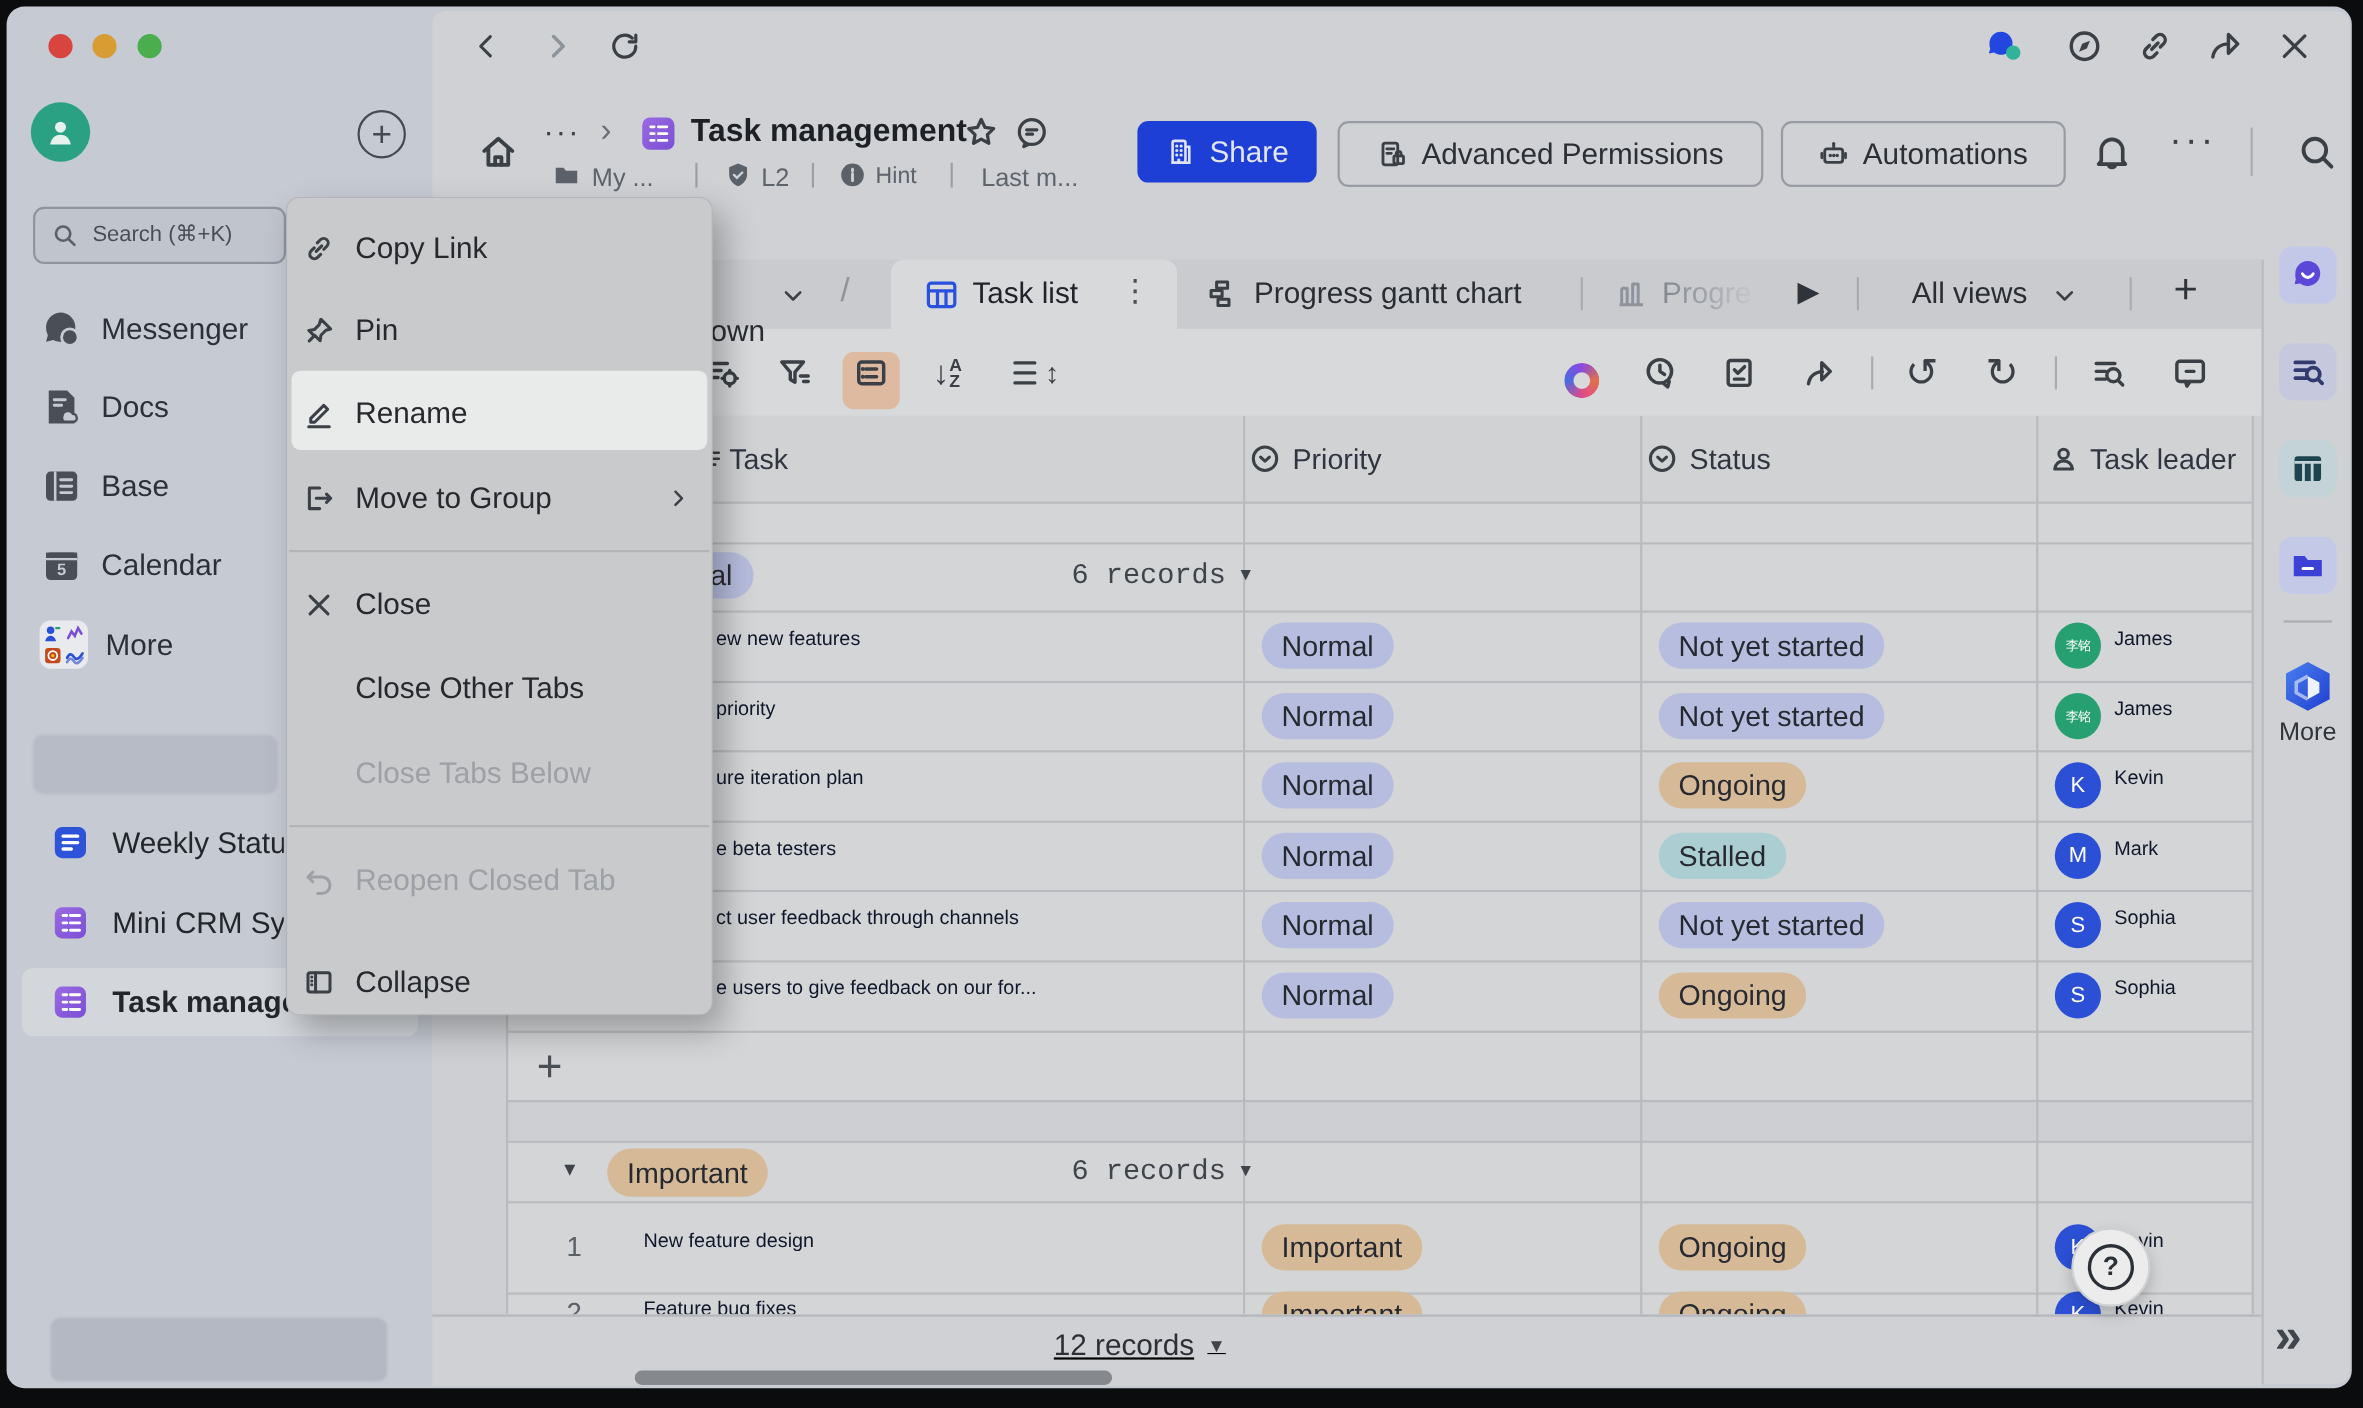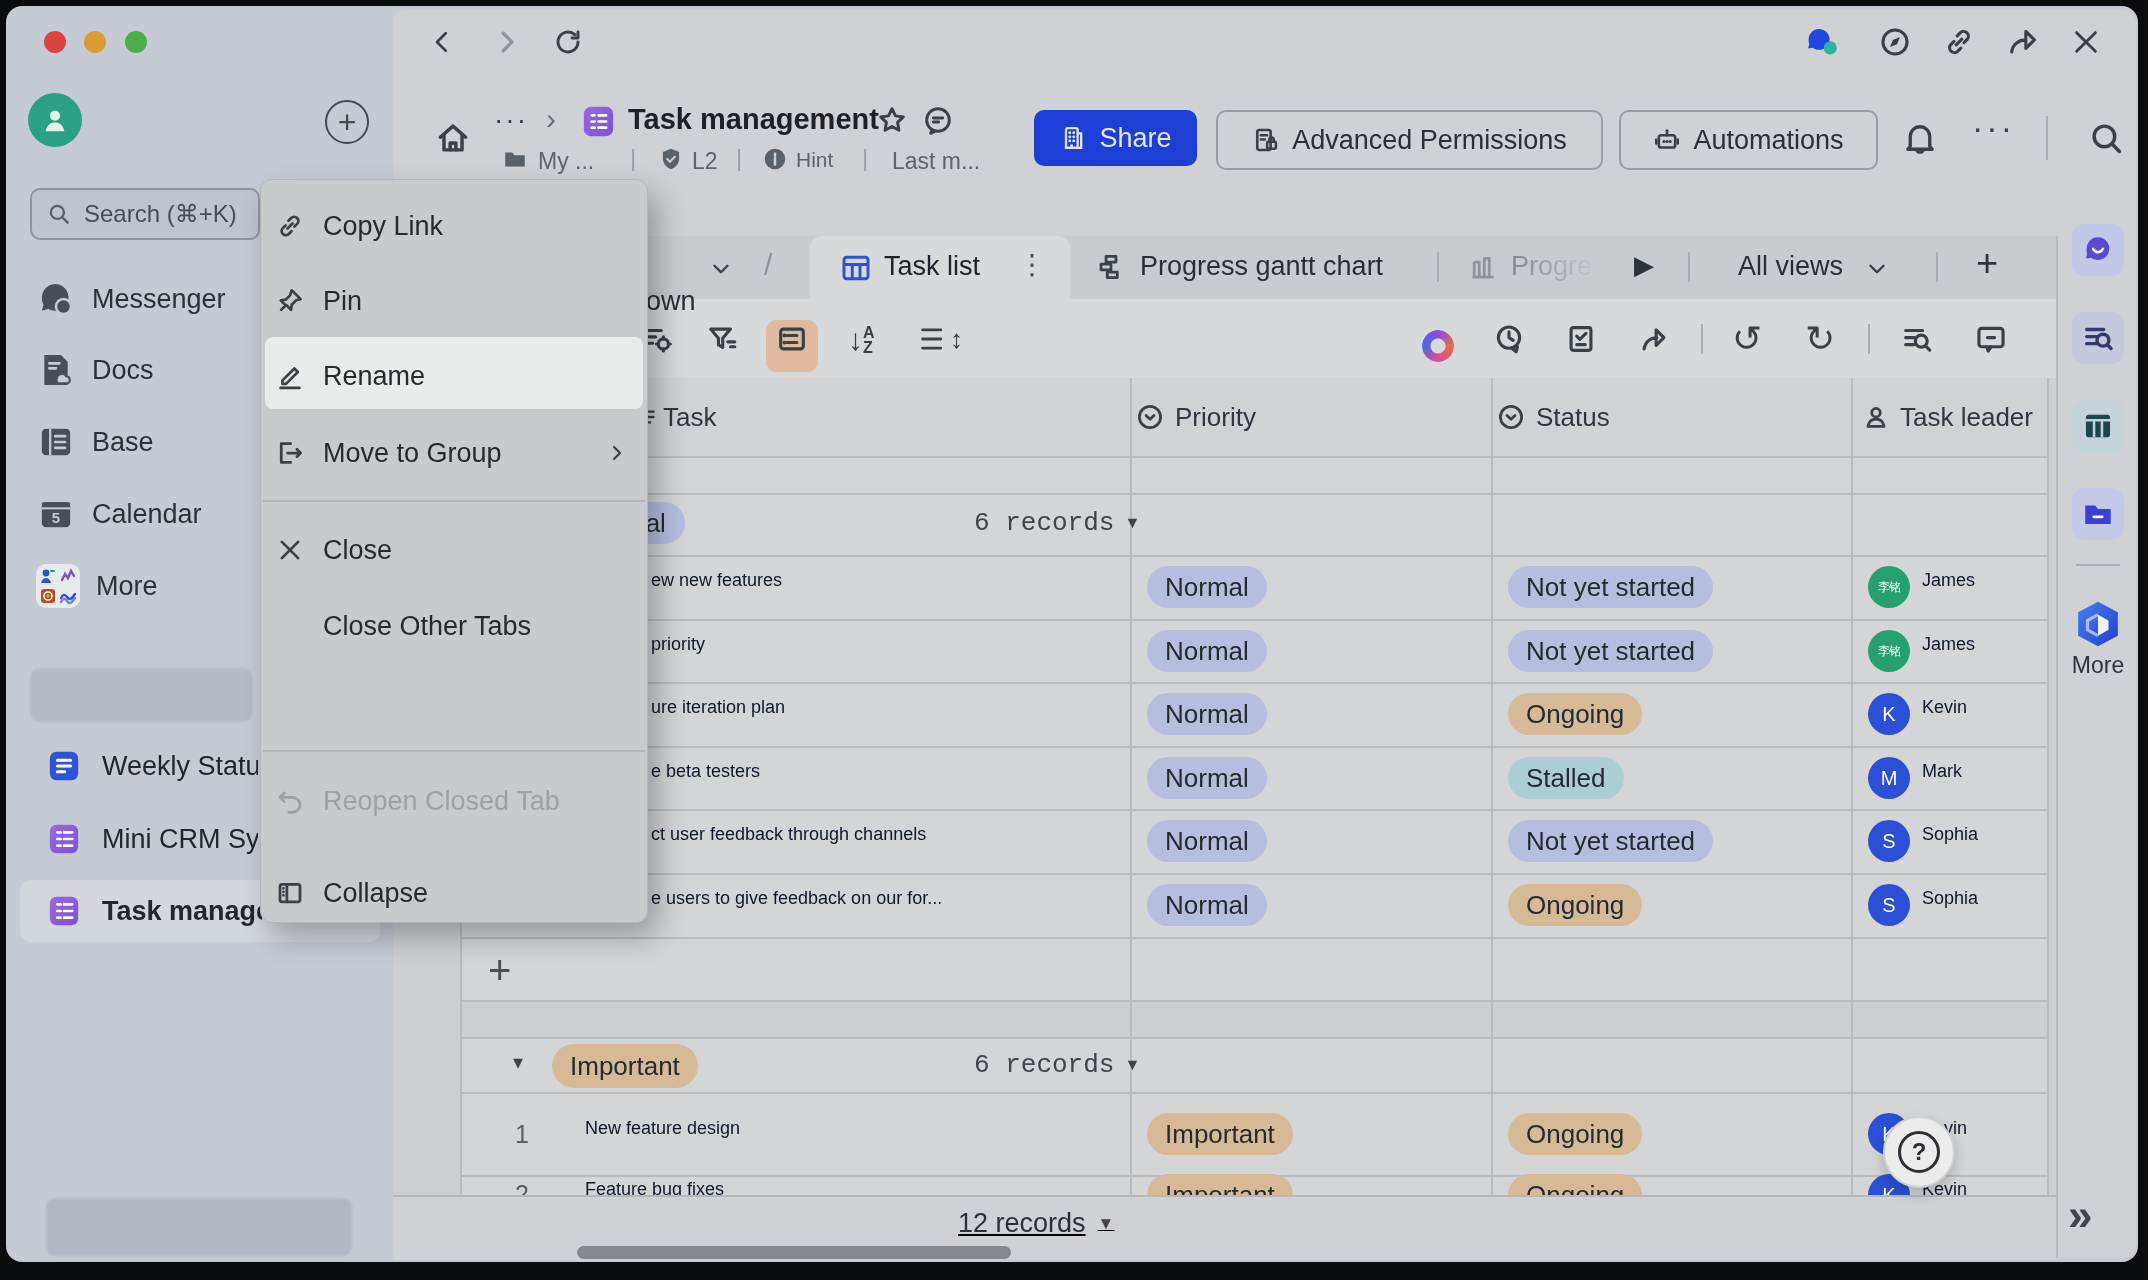--- a/index.html
+++ b/index.html
@@ -76,21 +76,21 @@
         <path d="M4.5 21c1-5 4-7 7.5-7s6.5 2 7.5 7z" fill="#e6f2ee"></path>
       </svg>
   </div>
   <div class="abs" style="left:325px;top:100px;width:40px;height:40px;border:2.5px solid #454a51;border-radius:50%;display:flex;align-items:center;justify-content:center;font-size:32px;color:#454a51;">+</div>
 
   <div class="abs flex" id="searchbox">
     <svg class="abs" style="left:14px;top:11px;" width="26" height="26" viewBox="0 0 24 24">
         <circle class="i ig" cx="10.5" cy="10.5" r="6"></circle>
         <path class="i ig" d="M15 15l5 5"></path>
       </svg>
-    <span class="abs" style="left:52px;top:10px;font-size:24px;color:#484e57;white-space:nowrap;">Search (⌘+K)</span>
+    <span class="abs" style="left:52px;top:10px;font-size:20px;color:#484e57;white-space:nowrap;">Search (⌘+K)</span>
   </div>
 
   <div class="abs flex" style="left:36px;top:277px;height:44px;gap:16px;">
     <svg width="40" height="40" viewBox="0 0 24 24">
         <path d="M3.5 11a8 8 0 1 1 4 7l-4 1 1-3.6A8 8 0 0 1 3.5 11z" fill="#4a4f57"></path>
         <circle cx="16.5" cy="16.5" r="4.5" fill="#4a4f57" stroke="#c6cad3" stroke-width="1.5"></circle>
       </svg>
     <span class="navlabel">Messenger</span>
   </div>
   <div class="abs flex" style="left:36px;top:348px;height:44px;gap:16px;">
@@ -566,20 +566,23 @@
     <div class="msep" style="top:320px;"></div>
     <div class="mi" style="top:341px;">
       <svg class="ic" viewBox="0 0 24 24">
           <path class="i" stroke-width="2.4" d="M5.5 5.5l13 13M18.5 5.5l-13 13"></path>
         </svg>
       <span class="lbl">Close</span>
     </div>
     <div class="mi" style="top:417px;">
       <span class="lbl">Close Other Tabs</span>
     </div>
+    <div class="mi dis" style="top:494px;">
+      <span class="lbl">Close Tabs Below</span>
+    </div>
     <div class="msep" style="top:570px;"></div>
     <div class="mi dis" style="top:592px;">
       <svg class="ic" viewBox="0 0 24 24">
           <path d="M7.5 5.5L4 9l3.5 3.5M4 9h10a6 6 0 0 1 0 12h-3" fill="none" stroke="#9da0a6" stroke-width="2.2" stroke-linecap="round" stroke-linejoin="round"></path>
         </svg>
       <span class="lbl">Reopen Closed Tab</span>
     </div>
     <div class="mi" style="top:684px;">
       <svg class="ic" viewBox="0 0 24 24">
           <rect class="i" x="4" y="5" width="16" height="14" rx="1.6"></rect>

